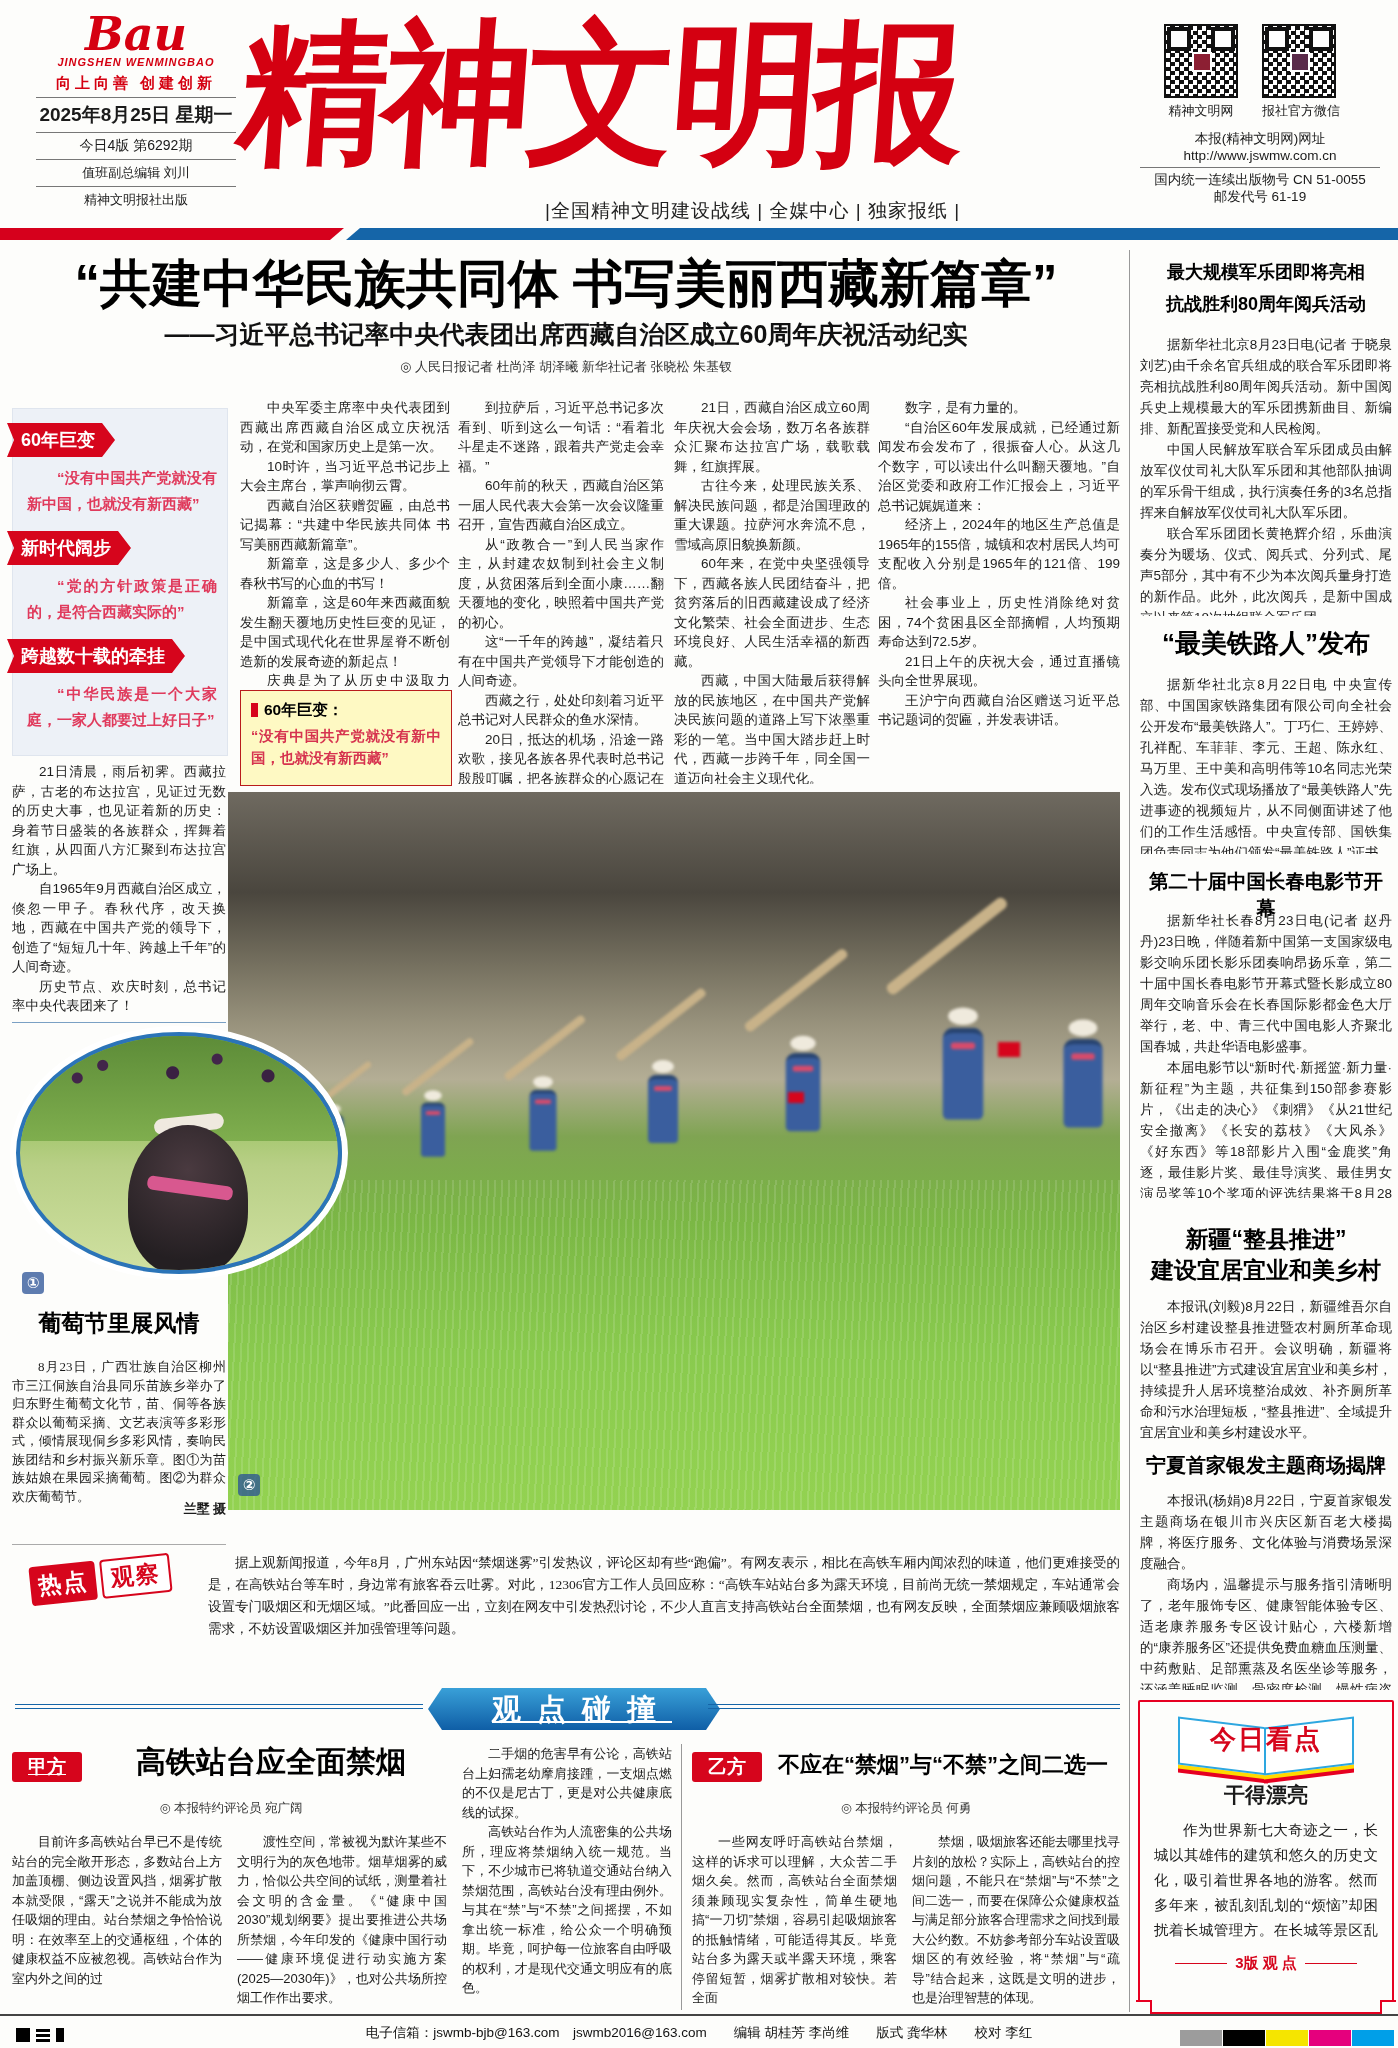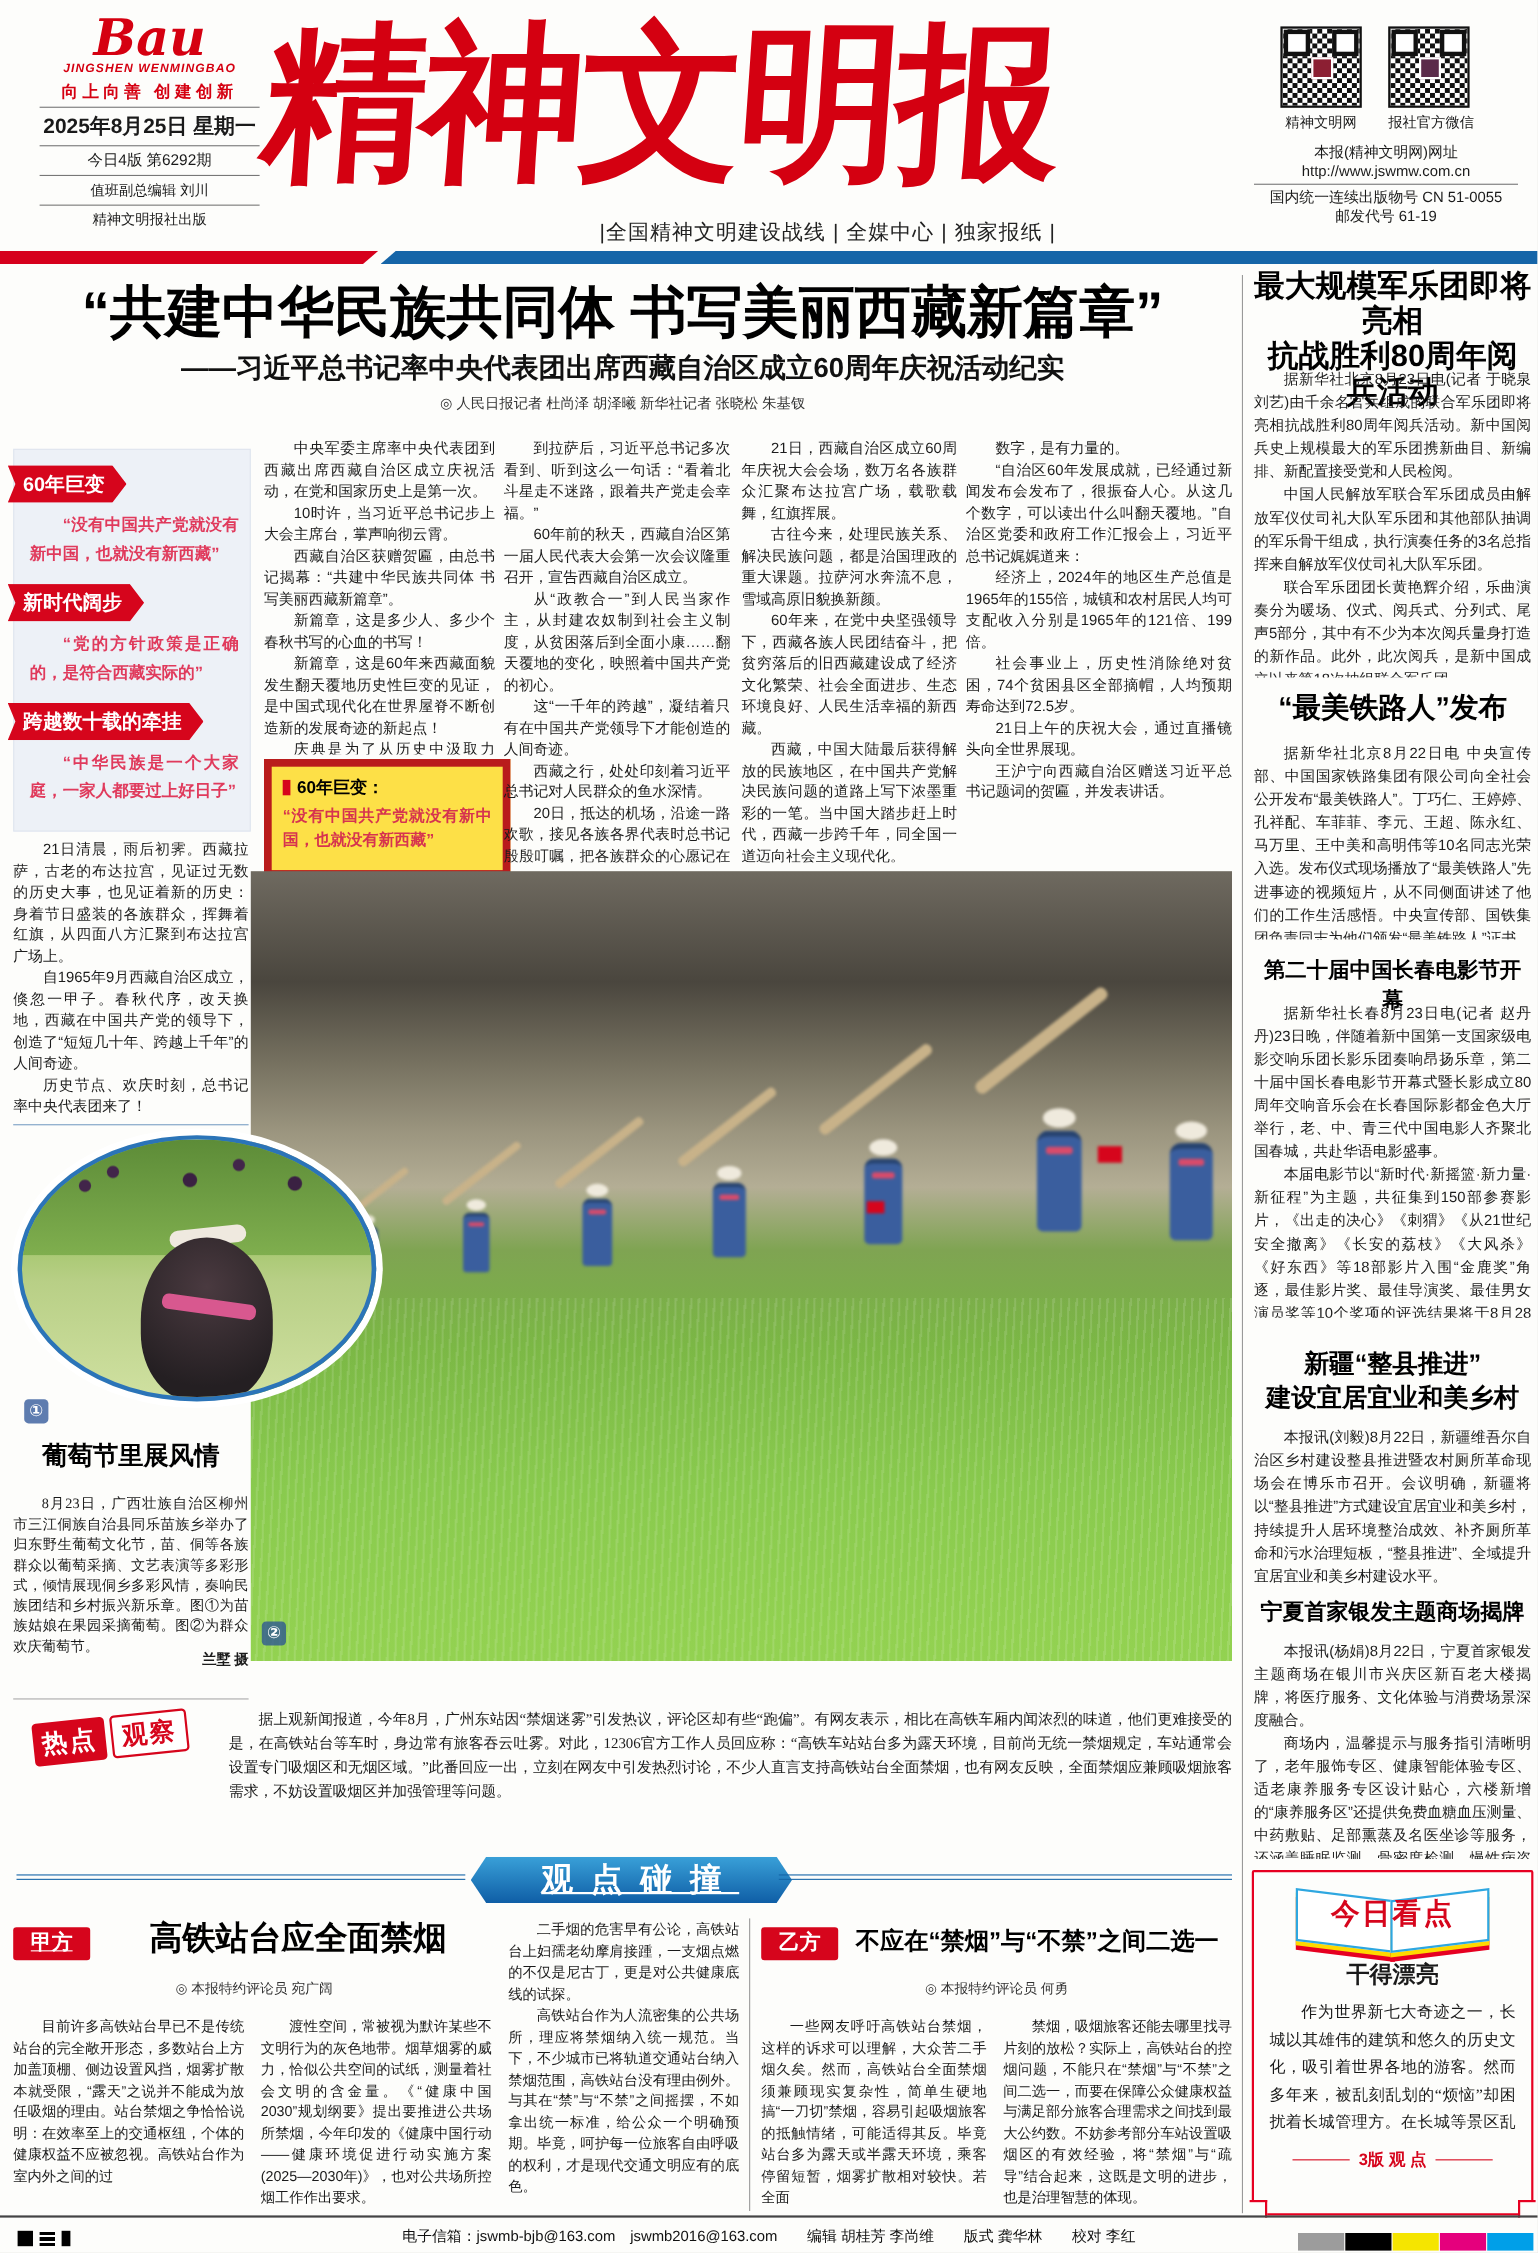--- a/index.html
+++ b/index.html
@@ -43,21 +43,21 @@
 
   
   .side-box{background:#edf1f7;border:1px solid #dfe5ee;padding:14px 10px 10px 14px;}
   .ribbon{display:inline-block;background:#d6051c;color:#fff;font-weight:bold;font-size:18px;
           padding:5px 20px 5px 14px;margin-left:-20px;
           clip-path:polygon(0 0,calc(100% - 13px) 0,100% 50%,calc(100% - 13px) 100%,0 100%,7px 50%);}
   .side-quote{color:#e03a5c;font-weight:bold;font-size:15px;line-height:26px;text-align:justify;margin:8px 0 14px 0;}
   .side-quote p{text-indent:2em;}
 
   
-  .pull-box{border:7px solid #b91c1c;background:#fde047;padding:9px 10px;}
+  .pull-box{border:1px solid #b91c1c;background:#fef9c3;padding:9px 10px;}
   .pull-title{font-size:15.5px;font-weight:bold;color:#000;}
   .pull-title::before{content:"";display:inline-block;width:7px;height:14px;background:#d6051c;margin-right:6px;vertical-align:-2px;}
   .pull-quote{color:#d6334f;font-weight:bold;font-size:14.5px;line-height:22px;text-align:justify;margin-top:4px;}
 
   
   .big-photo{background:
       linear-gradient(180deg,#6f6a60 0%,#4a463e 14%,#75705f 24%,#9b957f 33%,#b4ae95 40%,
                       #7fa452 48%,#79b544 60%,#86c94e 78%,#93d251 100%);overflow:hidden;}
   .grass{position:absolute;left:0;right:0;bottom:0;height:46%;
       background:repeating-linear-gradient(93deg,rgba(255,255,255,.13) 0 2px,rgba(0,0,0,0) 2px 7px),
@@ -336,21 +336,21 @@
   <div class="abs deb-byline" style="left:692px;top:1800px;width:428px;">◎ 本报特约评论员 何勇</div>
   <div class="abs jt op-col" style="left:692px;top:1832px;width:205px;height:178px;">
       <p>一些网友呼吁高铁站台禁烟，这样的诉求可以理解，大众苦二手烟久矣。然而，高铁站台全面禁烟须兼顾现实复杂性，简单生硬地搞“一刀切”禁烟，容易引起吸烟旅客的抵触情绪，可能适得其反。毕竟站台多为露天或半露天环境，乘客停留短暂，烟雾扩散相对较快。若全面</p>
     </div>
   <div class="abs jt op-col" style="left:912px;top:1832px;width:208px;height:178px;">
       <p>禁烟，吸烟旅客还能去哪里找寻片刻的放松？实际上，高铁站台的控烟问题，不能只在“禁烟”与“不禁”之间二选一，而要在保障公众健康权益与满足部分旅客合理需求之间找到最大公约数。不妨参考部分车站设置吸烟区的有效经验，将“禁烟”与“疏导”结合起来，这既是文明的进步，也是治理智慧的体现。</p>
     </div>
 
   <div class="abs vrule" style="left:1129px;top:250px;height:1762px;"></div>
 
-  <div class="abs rail-title" style="left:1140px;top:244px;width:252px;font-size:28px;line-height:32px;">
+  <div class="abs rail-title" style="left:1140px;top:256px;width:252px;font-size:18px;line-height:32px;">
       <p>最大规模军乐团即将亮相</p>
       <p>抗战胜利80周年阅兵活动</p>
     </div>
   <div class="abs jt body-txt" style="left:1140px;top:334px;width:252px;height:282px;line-height:21px;">
       <p>据新华社北京8月23日电(记者 于晓泉 刘艺)由千余名官兵组成的联合军乐团即将亮相抗战胜利80周年阅兵活动。新中国阅兵史上规模最大的军乐团携新曲目、新编排、新配置接受党和人民检阅。</p>
       <p>中国人民解放军联合军乐团成员由解放军仪仗司礼大队军乐团和其他部队抽调的军乐骨干组成，执行演奏任务的3名总指挥来自解放军仪仗司礼大队军乐团。</p>
       <p>联合军乐团团长黄艳辉介绍，乐曲演奏分为暖场、仪式、阅兵式、分列式、尾声5部分，其中有不少为本次阅兵量身打造的新作品。此外，此次阅兵，是新中国成立以来第18次抽组联合军乐团。</p>
     </div>
 
   <div class="abs rail-title" style="left:1140px;top:626px;width:252px;font-size:26px;">

